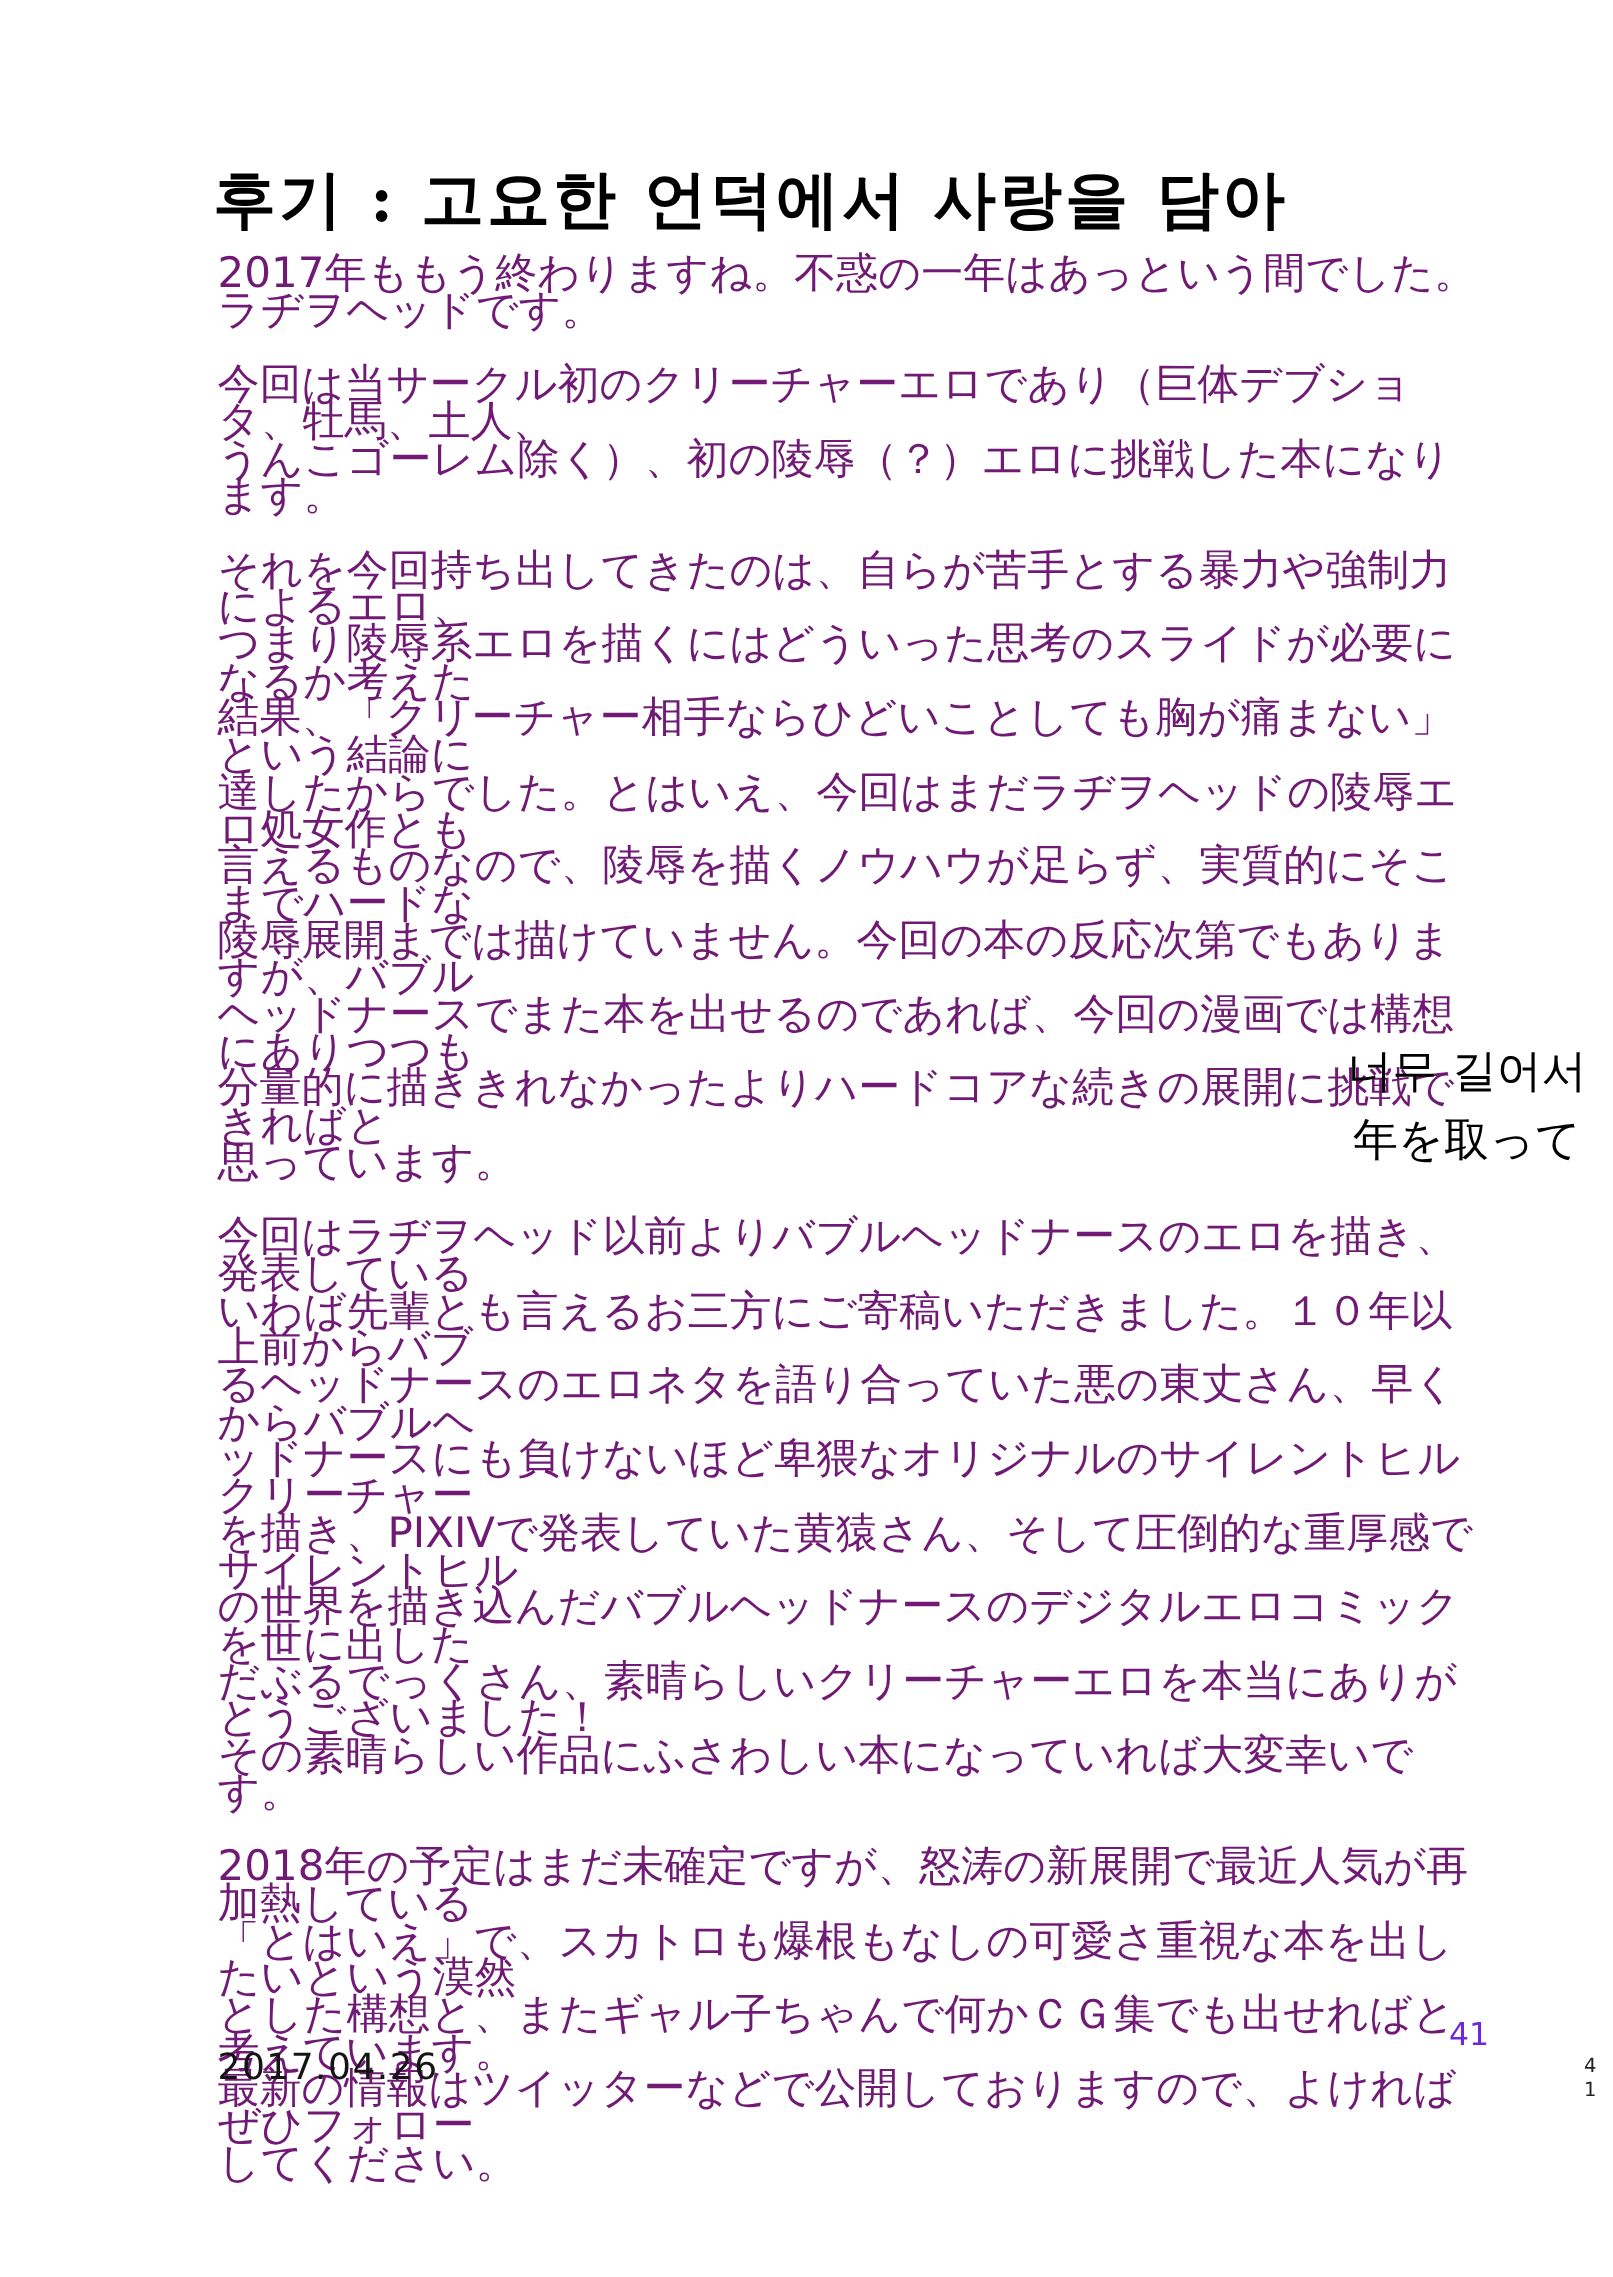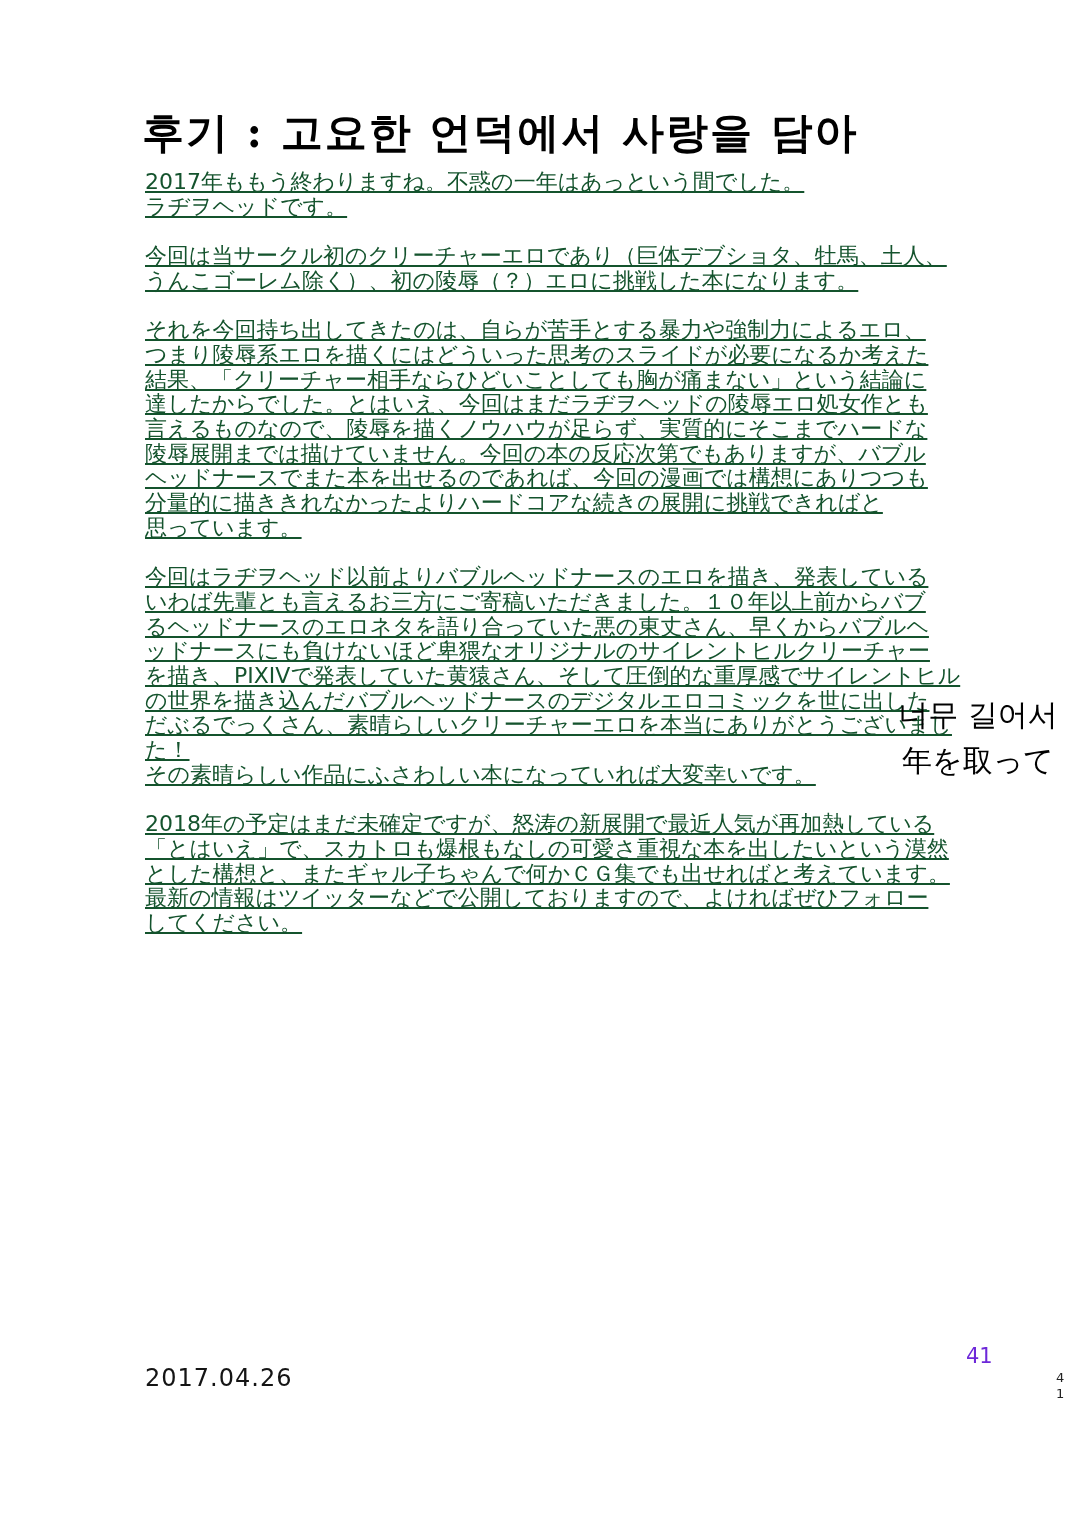--- a/index.html
+++ b/index.html
@@ -26,24 +26,23 @@
     color: #000000;
     letter-spacing: 2px;
     white-space: nowrap;
     margin-top: 30px;
   }
   .body-text {
     position: absolute;
     left: 145px;
     top: 170px;
     width: 840px;
-    font-size: 22px;
+    font-size: 28px;
     line-height: 24.7px;
-    color: #14532d;
-    text-decoration: underline;
+    color: #701a75;
   }
   .body-text p {
     margin: 0 0 24.7px 0;
     white-space: pre-line;
   }
   .date {
     position: absolute;
     left: 145px;
     top: 1364px;
     font-size: 24px;

